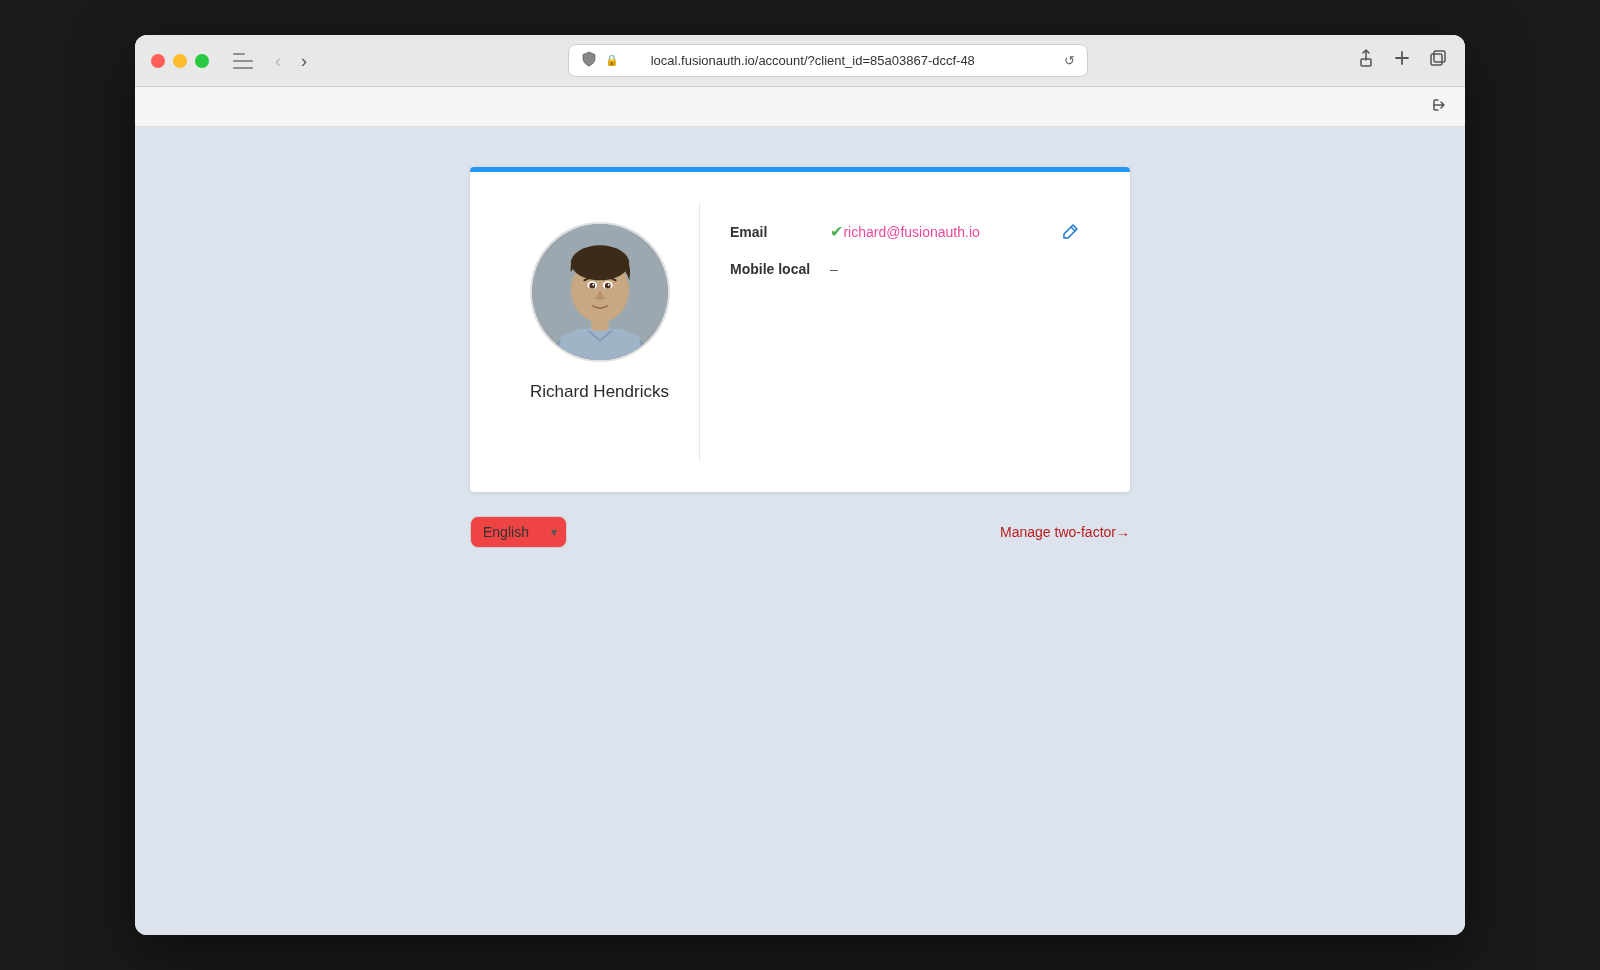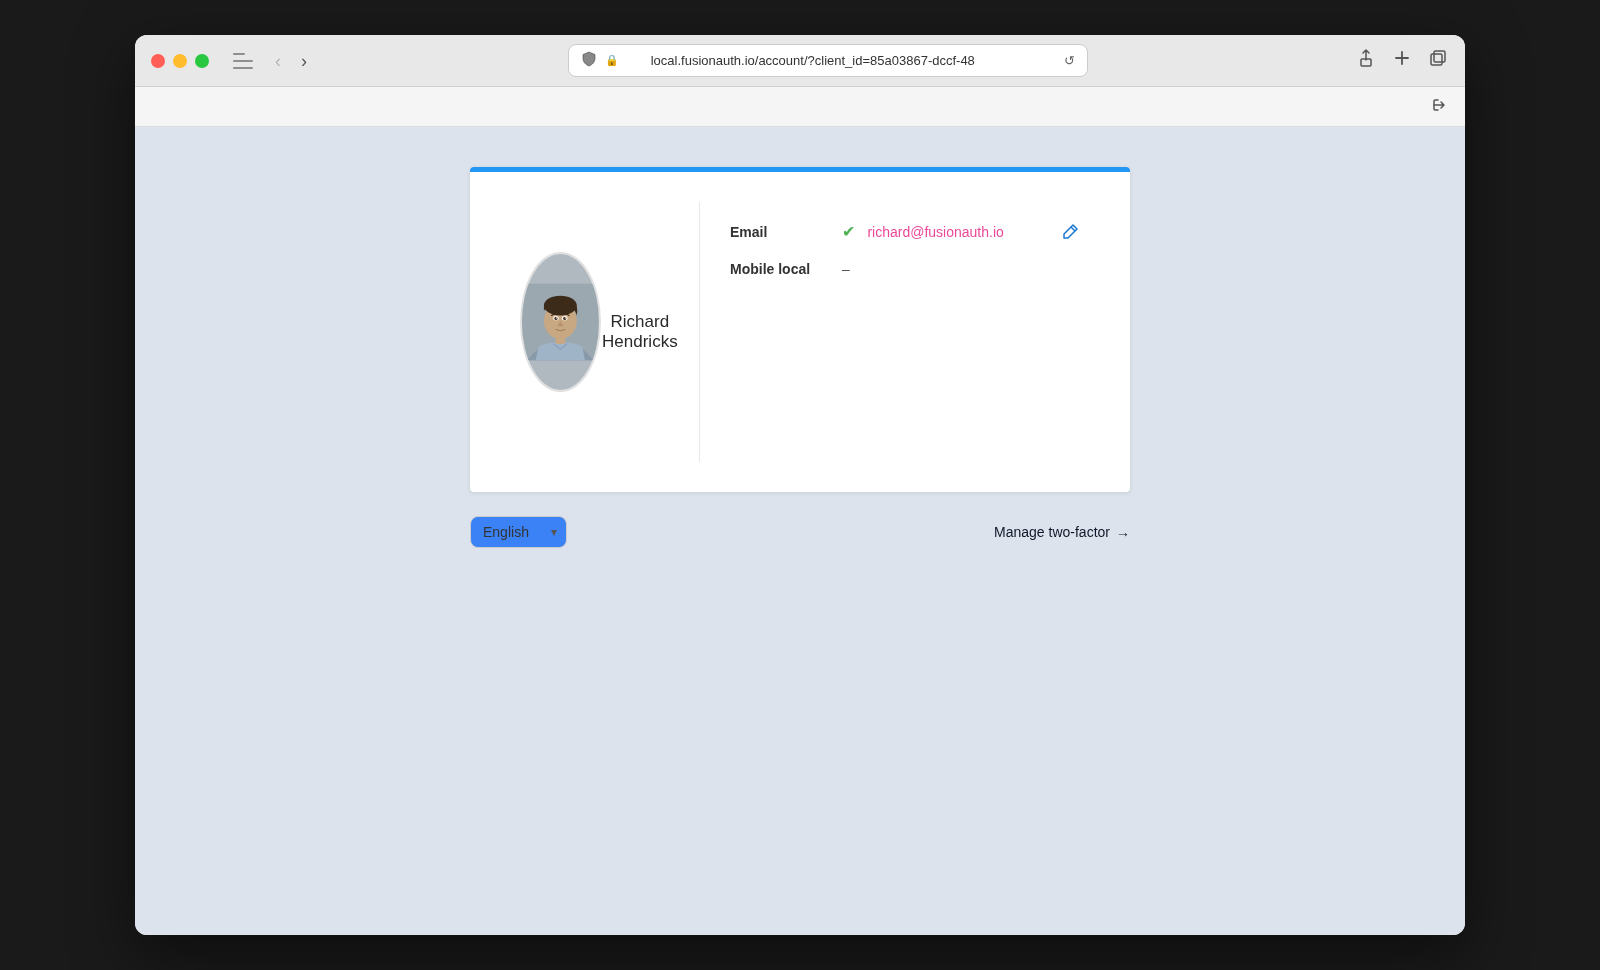--- a/index.html
+++ b/index.html
@@ -201,21 +201,21 @@
       display: flex;
       padding: 30px;
       gap: 0;
       min-height: 320px;
       position: relative;
     }
 
     .card-left {
       width: 200px;
       display: flex;
-      flex-direction: row;
+      flex-direction: column;
       align-items: center;
       padding: 20px 20px;
       border-right: 1px solid #e8e8e8;
       flex-shrink: 0;
     }
 
     .avatar-container {
       width: 140px;
       height: 140px;
       border-radius: 50%;
@@ -263,21 +263,20 @@
       cursor: pointer;
       color: #1976d2;
       font-size: 18px;
       padding: 4px;
     }
 
     .info-row {
       display: flex;
       align-items: center;
       margin-bottom: 20px;
-      gap: 12px;
     }
 
     .info-label {
       font-size: 14px;
       font-weight: 600;
       color: #333;
       min-width: 100px;
     }
 
     .verified-icon {
@@ -300,21 +299,21 @@
       width: 660px;
       display: flex;
       align-items: center;
       justify-content: space-between;
       margin-top: 24px;
     }
 
     .language-select {
       appearance: none;
       -webkit-appearance: none;
-      background: #3b82f6;
+      background: #ef4444;
       border: 1px solid #ccc;
       border-radius: 8px;
       padding: 7px 32px 7px 12px;
       font-size: 14px;
       color: #333;
       cursor: pointer;
       position: relative;
     }
 
     .select-wrapper {
@@ -326,26 +325,25 @@
       position: absolute;
       right: 10px;
       top: 50%;
       transform: translateY(-50%);
       pointer-events: none;
       color: #555;
       font-size: 12px;
     }
 
     .manage-2fa-link {
-      color: #0f172a;
+      color: #b91c1c;
       font-size: 14px;
       text-decoration: none;
       display: flex;
       align-items: center;
-      gap: 6px;
       cursor: pointer;
     }
 
     .arrow-right {
       font-size: 14px;
     }
   </style>
 </head>
 <body>
 

